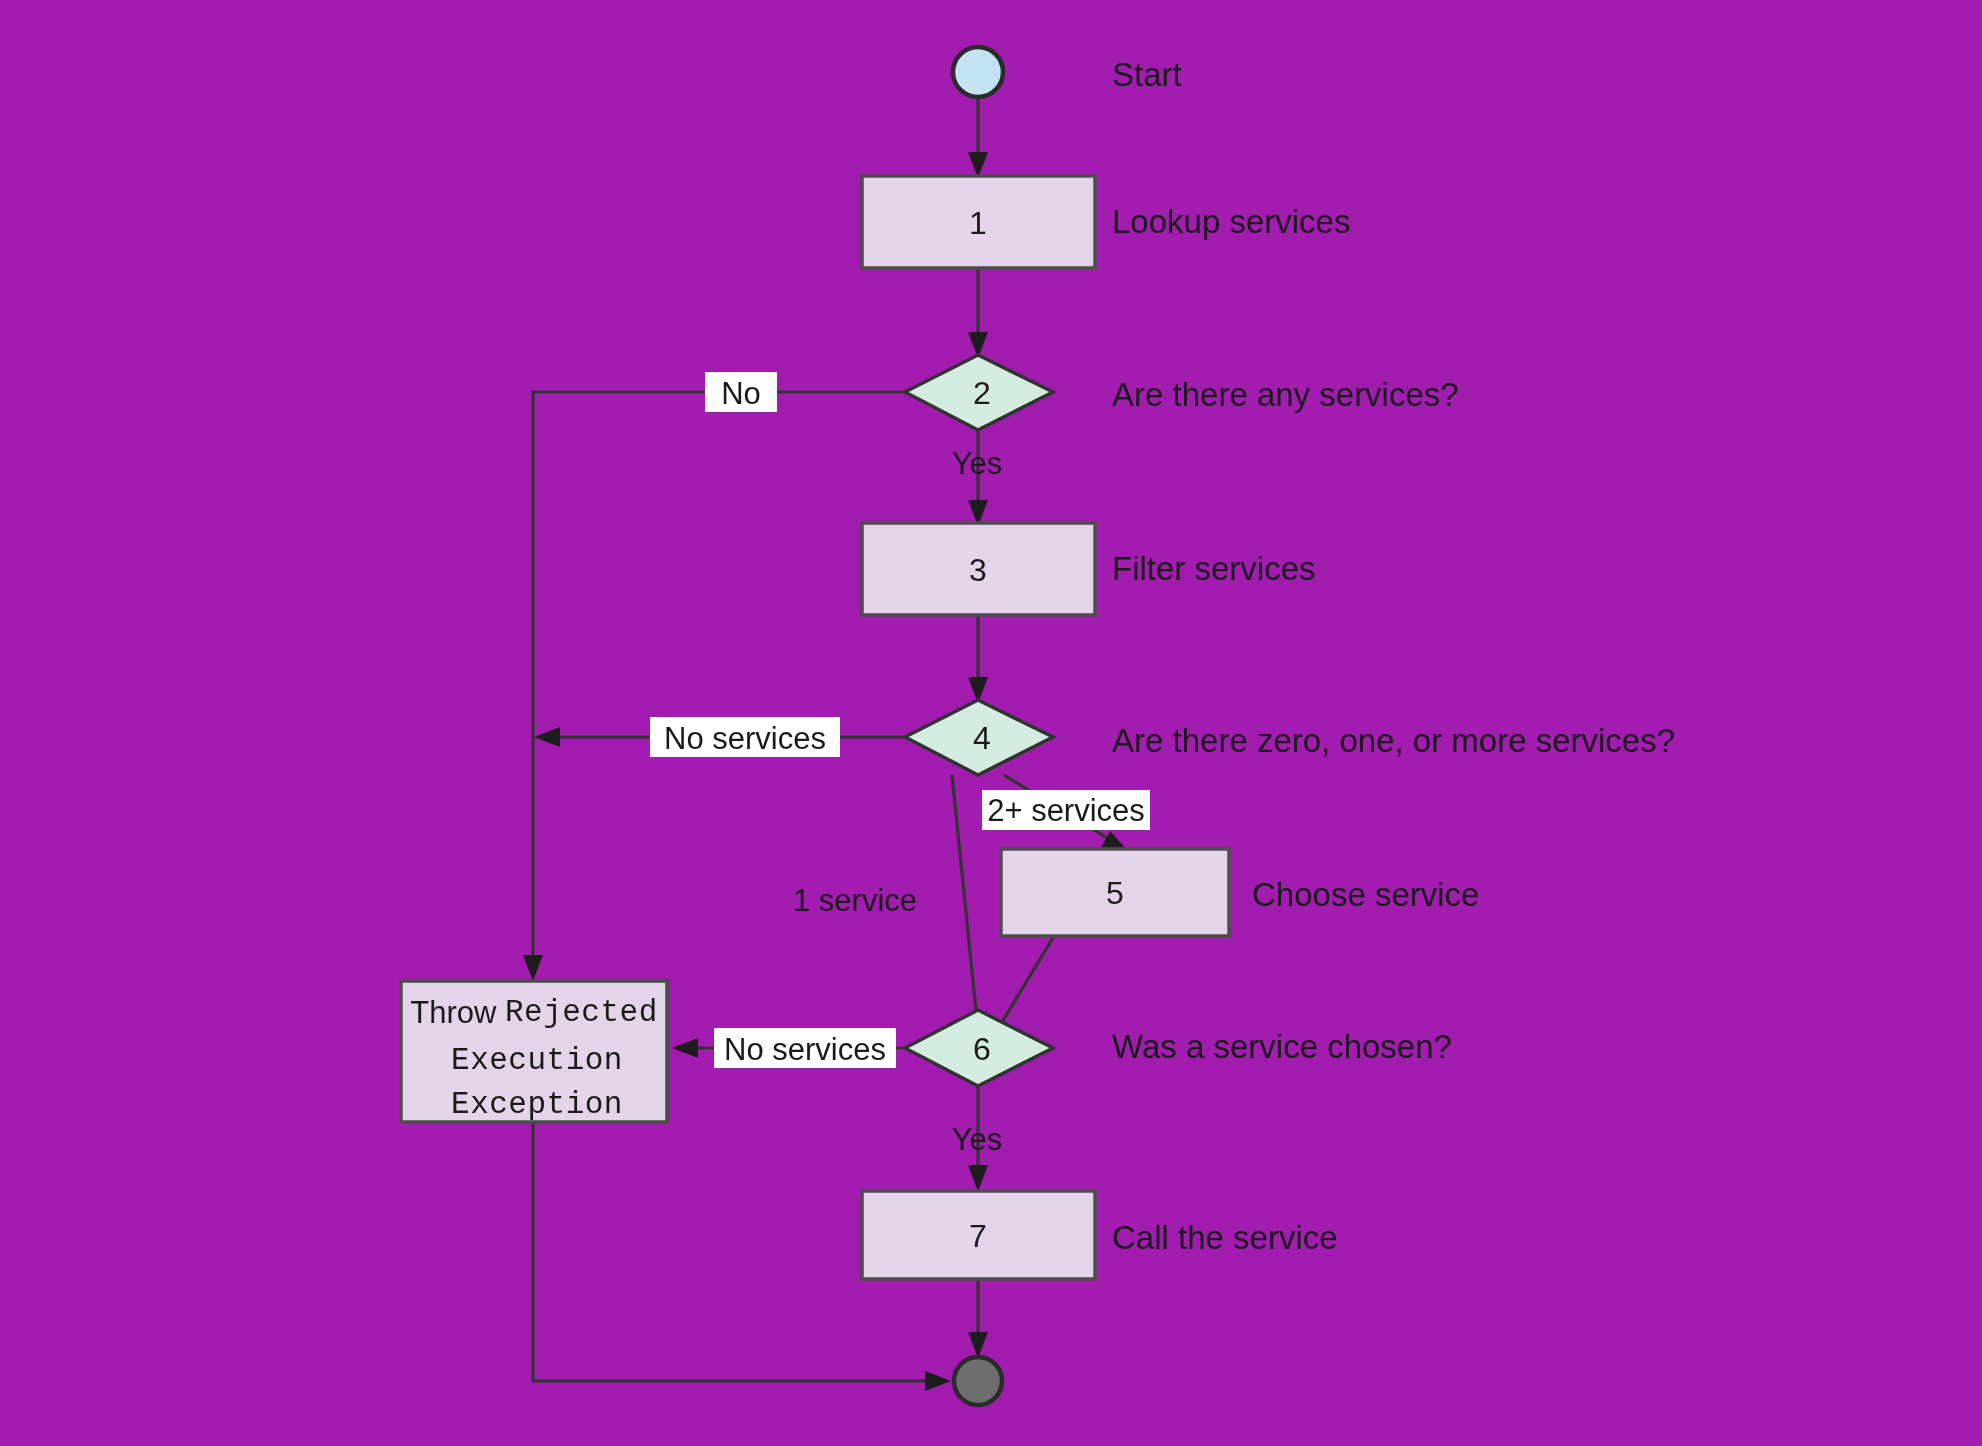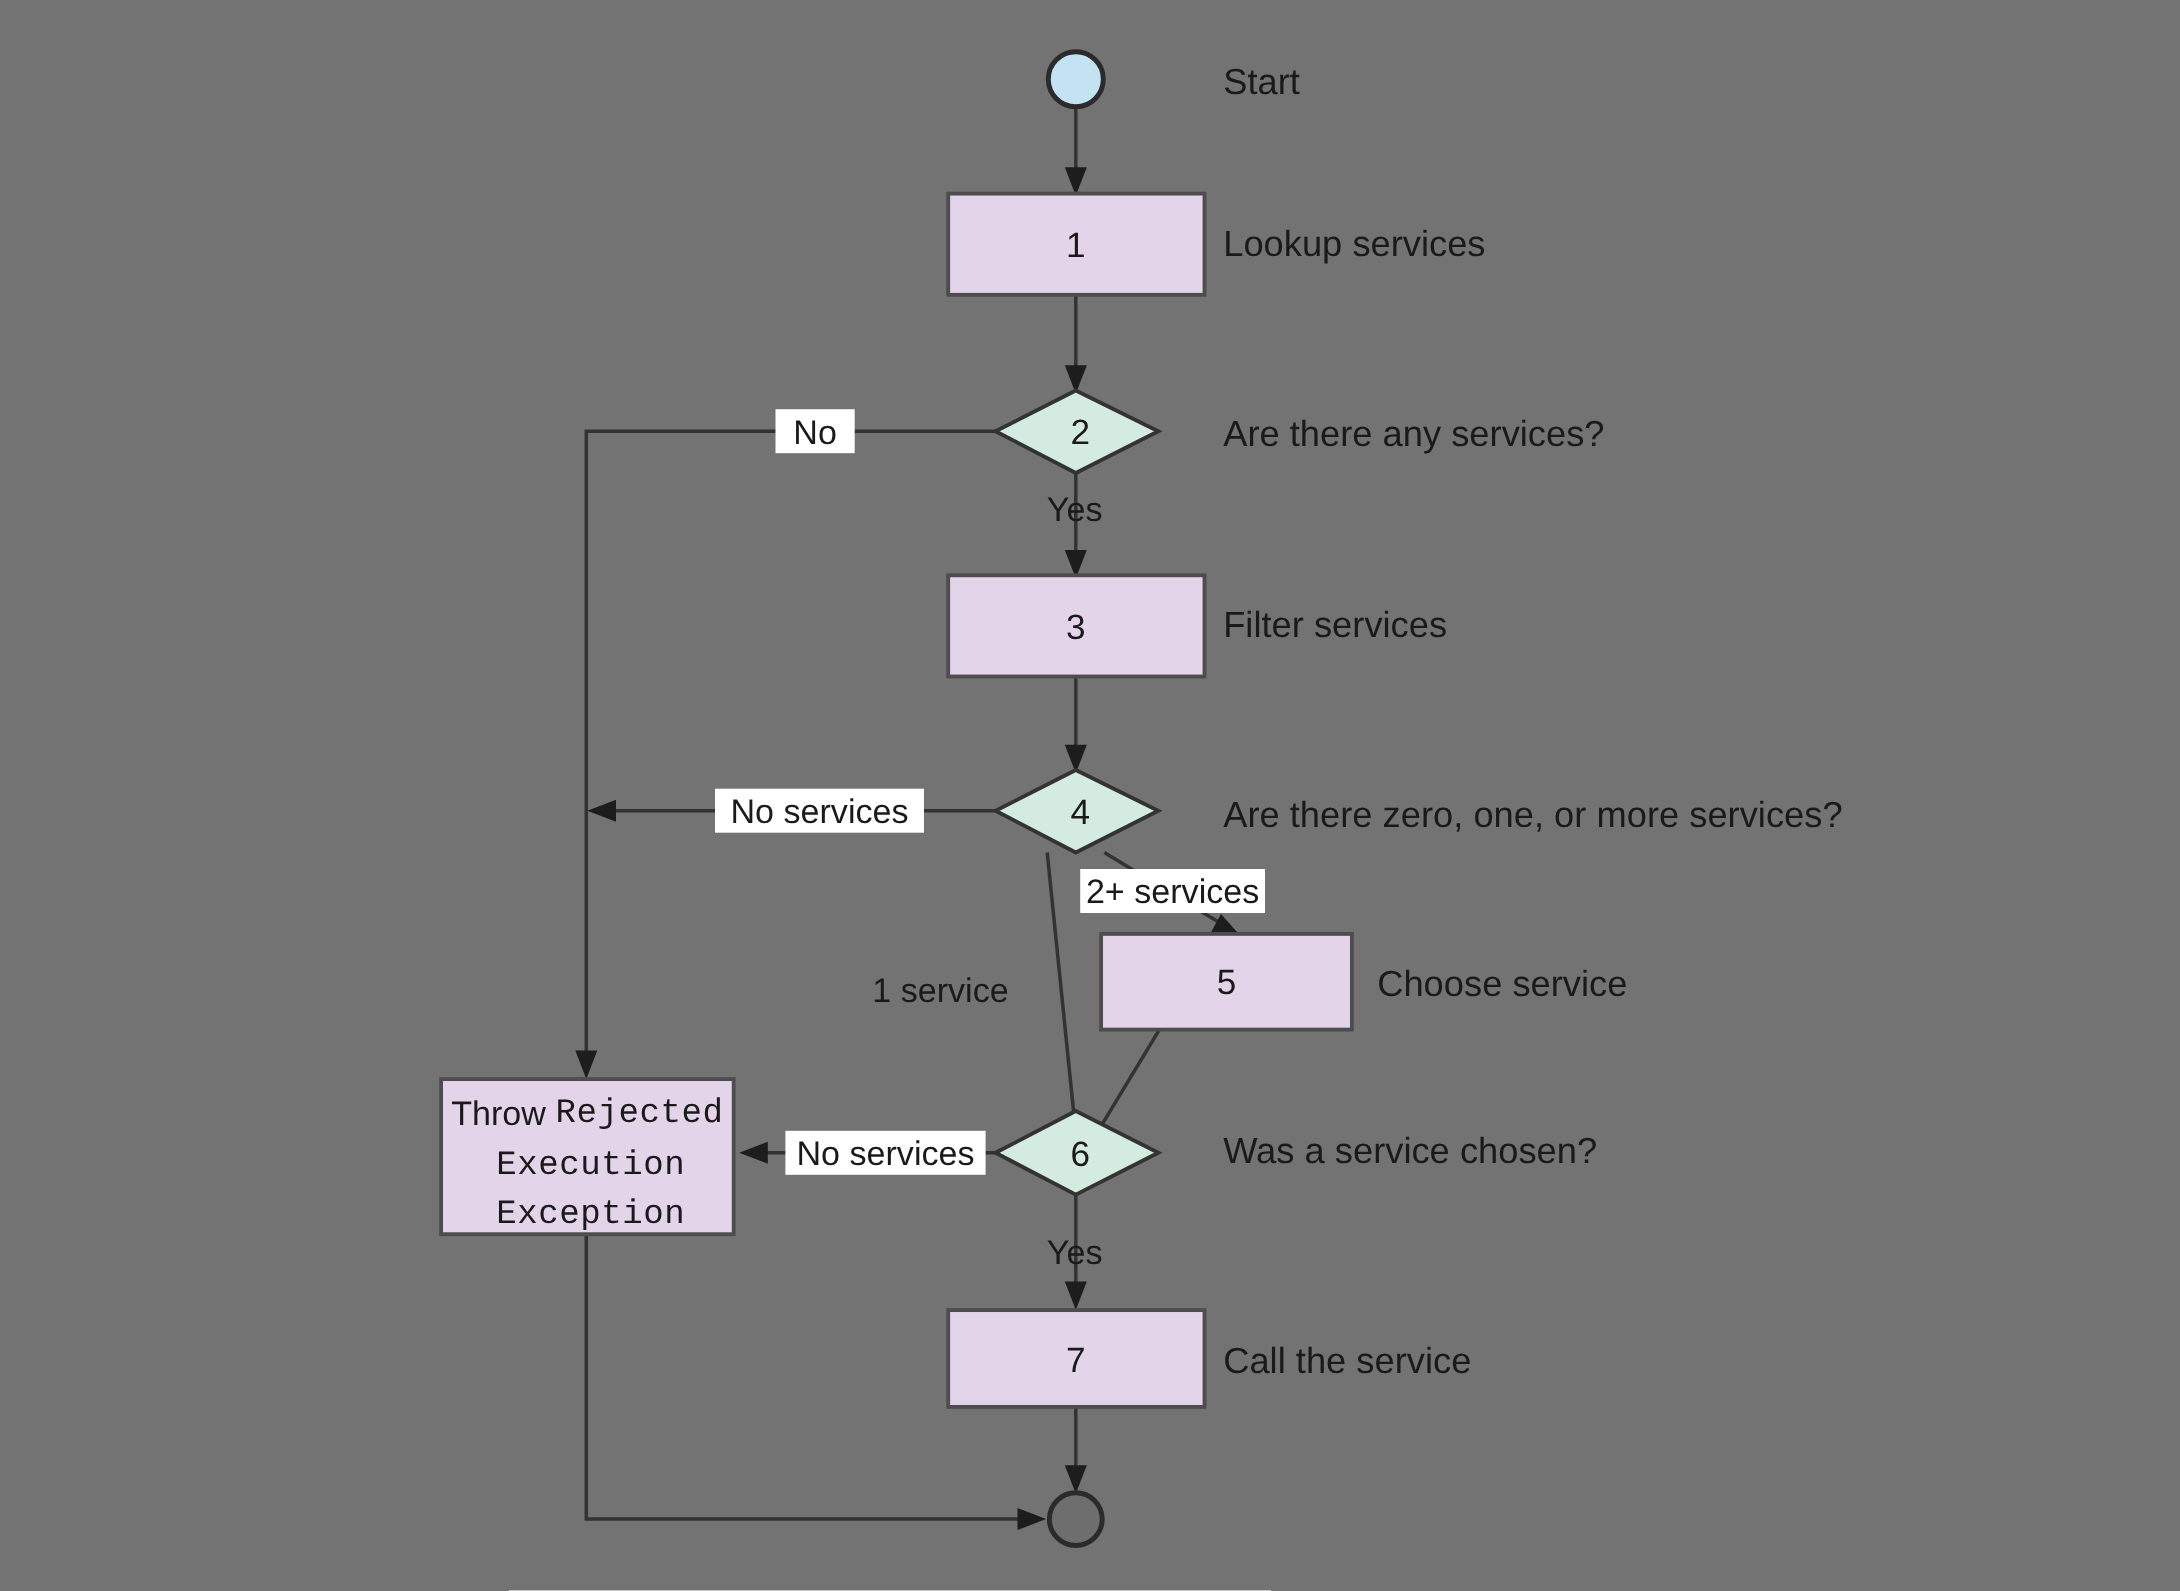--- a/index.html
+++ b/index.html
@@ -8,21 +8,21 @@
     padding: 0;
     background: #ffffff;
   }
   body {
     font-family: "Liberation Sans", sans-serif;
   }
   #diagram-root {
     position: relative;
     width: 1982px;
     height: 1446px;
-    background: #737373;
+    background: #a21caf;
     overflow: hidden;
   }
   svg#flow-svg {
     position: absolute;
     left: 0;
     top: 0;
     width: 1982px;
     height: 1446px;
     display: block;
   }

